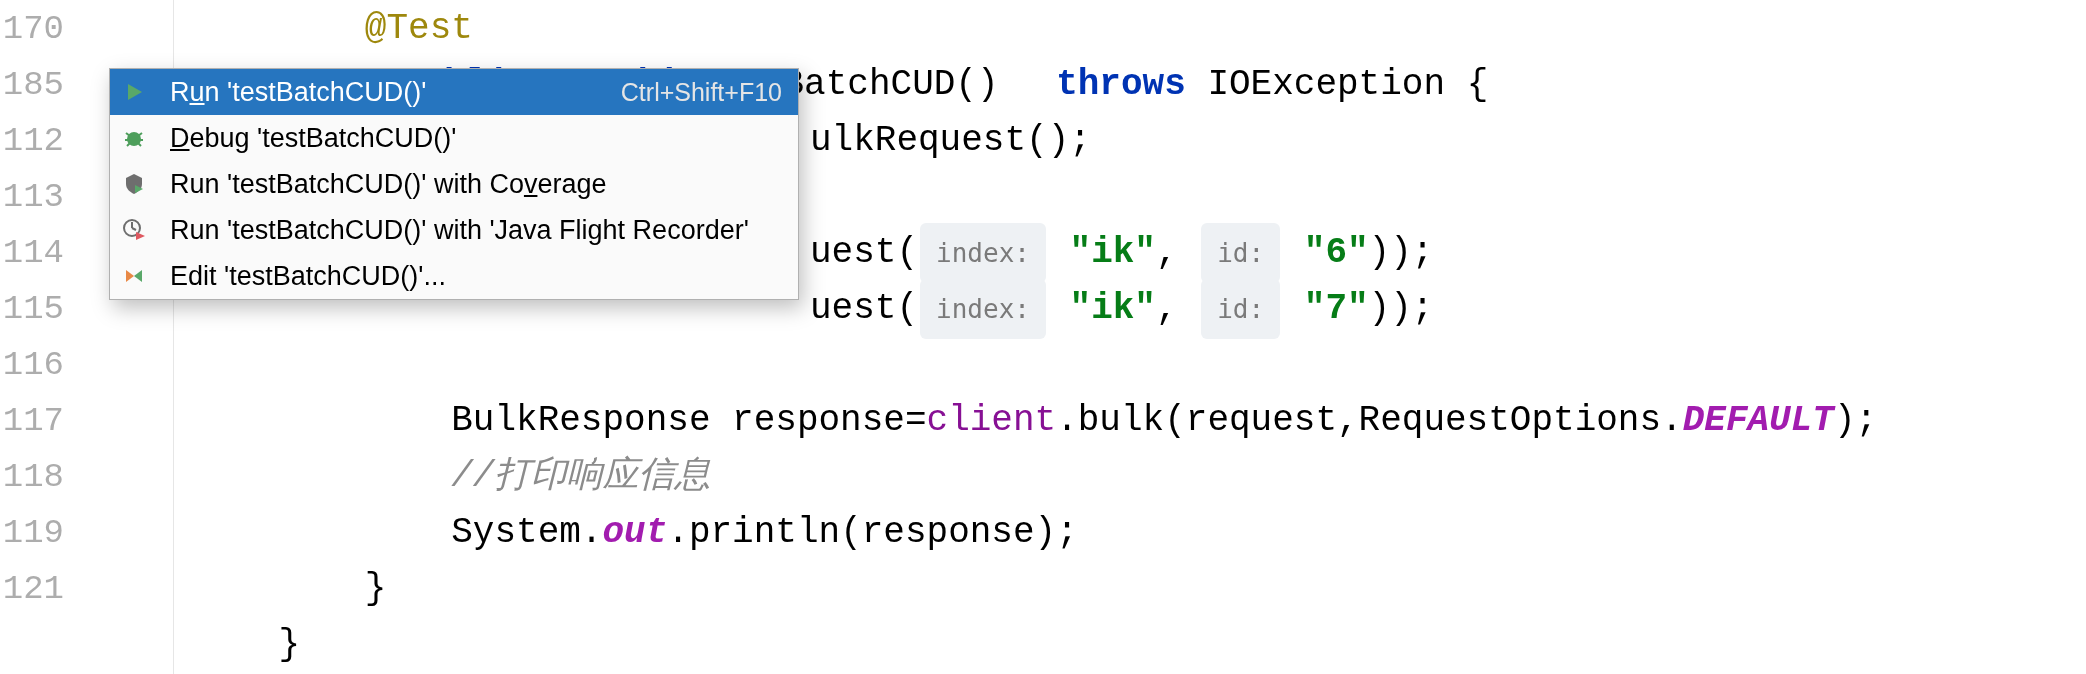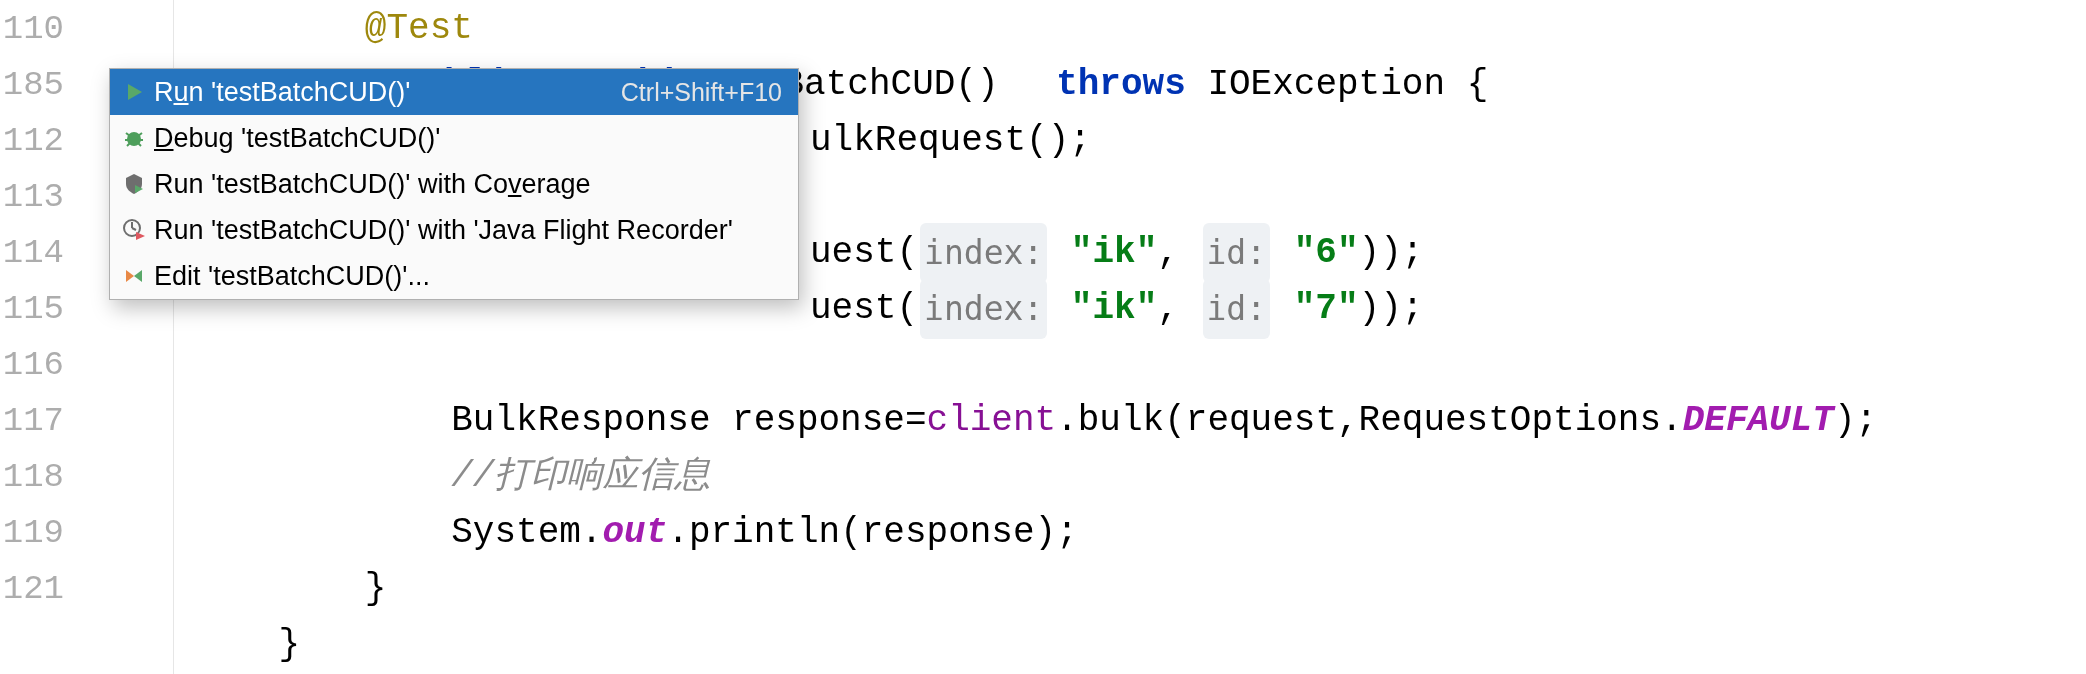--- a/index.html
+++ b/index.html
@@ -72,22 +72,22 @@
     .tok-method { color: #000; }
     .tok-plain { color: #000; }
     .tok-field { color: #871094; }
     .tok-string { color: #067d17; font-weight: 600; }
     .tok-comment { color: #8c8c8c; font-style: italic; }
     .tok-static { color: #a21caf; font-style: italic; font-weight: 600;}
     .param-hint {
       background: #eef1f4;
       color: #7a7a7a;
       border-radius: 6px;
-      padding: 2px 4px;
-      font-size: 33px;
+      padding: 2px 16px;
+      font-size: 26px;
       font-family: Consolas, monospace;
       font-weight: normal;
       margin: 13px 2px;
     }
     
     .popup {
       position: absolute;
       left: 109px;
       top: 68px;
       width: 690px;
@@ -96,21 +96,21 @@
       box-shadow: 4px 8px 20px rgba(0,0,0,0.25);
       z-index: 10;
     }
     .popup-item {
       display: flex;
       align-items: center;
       height: 46px;
       padding: 0 16px 0 12px;
       font-size: 27px;
       color: #000;
-      gap: 8px;
+      gap: 24px;
     }
     .popup-item.selected {
       background: #2675bf;
       color: #fff;
     }
     .popup-icon {
       width: 24px;
       height: 24px;
       flex-shrink: 0;
     }
@@ -124,21 +124,21 @@
     
     svg { display: block; }
   </style>
 </head>
 <body>
 
 <div class="editor-container">
 
   <div class="gutter">
     <div class="gutter-line">
-        <span class="line-number">110</span>
+        <span class="line-number">170</span>
       </div>
     <div class="gutter-line">
       <span class="line-number">185</span>
       <span class="gutter-icon-area">
         <svg class="run-marker" viewBox="0 0 24 24">
             <circle cx="12" cy="12" r="11" fill="#59a869" stroke="#fff" stroke-width="2"></circle>
             <path d="M7 12 l3 3 l7 -8" stroke="#fff" stroke-width="2.5" fill="none" stroke-linecap="round"></path>
           </svg>
       </span>
       <svg class="fold-marker" viewBox="0 0 20 20">

